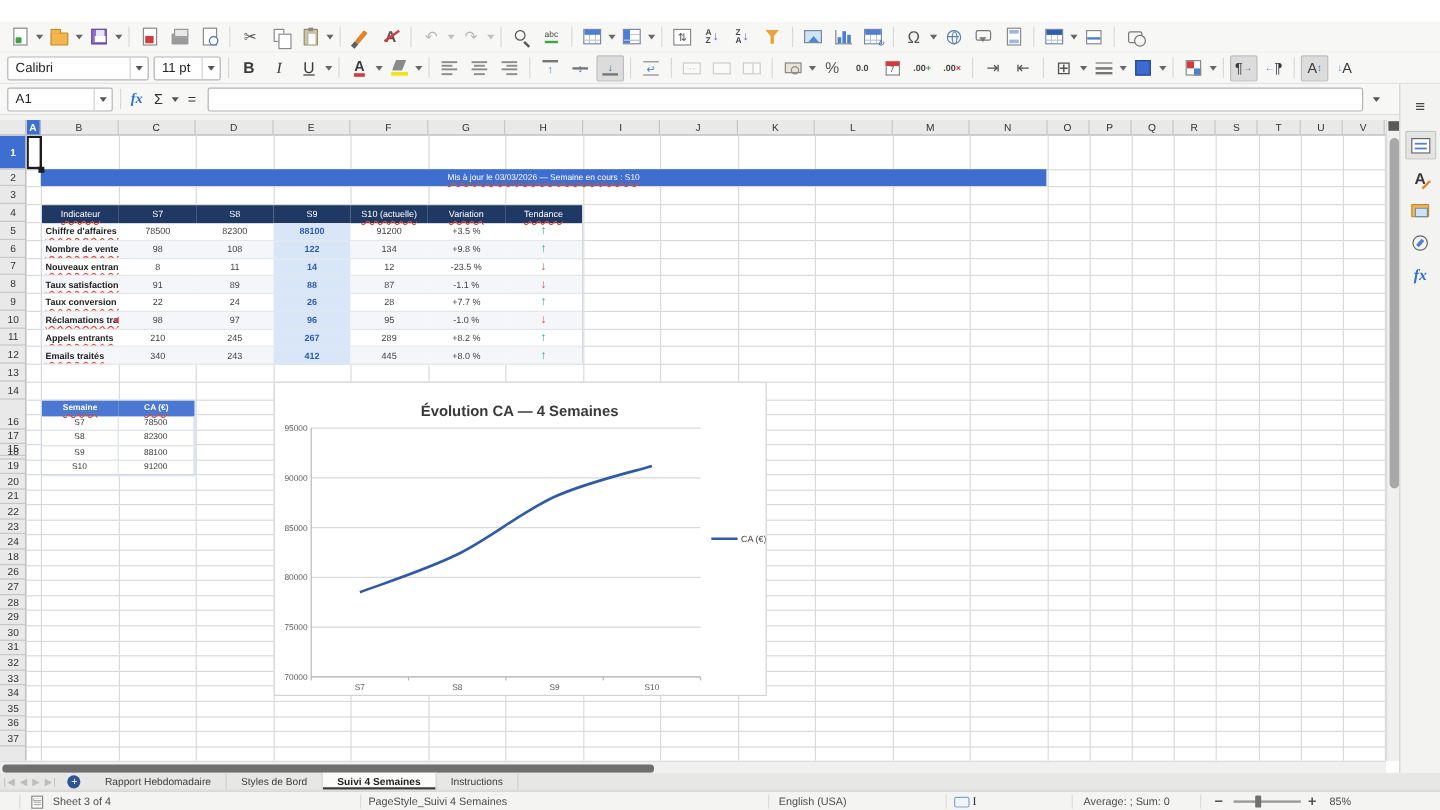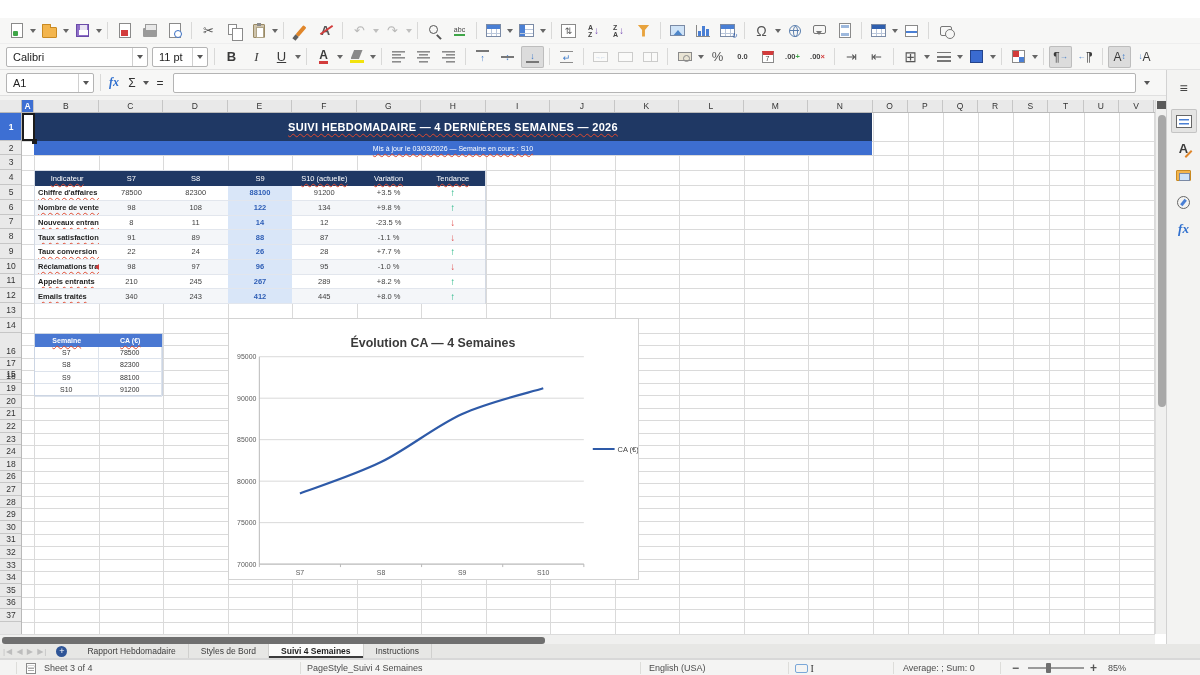--- a/index.html
+++ b/index.html
@@ -382,21 +382,21 @@
       </span>
       <span class="tbi">
         <i class="gspl"></i>
       </span>
       <span class="sep"></span>
       <span class="tbi">
         <i class="gdrw"></i>
       </span>
     </div>
   <div id="tb2">
-      <div class="combo" style="width: 142px;">
+      <div class="combo" style="width: 118px;">
         <span class="cval">Calibri</span>
         <span class="cbtn">
           <i class="car"></i>
         </span>
       </div>
       <div class="combo" style="width: 56px;">
         <span class="cval">11 pt</span>
         <span class="cbtn">
           <i class="car"></i>
         </span>
@@ -661,23 +661,20 @@
       <div class="gl" style="top: 395.4px; left: 0px; height: 1px; width: 1133px;"></div>
       <div class="gl" style="top: 408px; left: 0px; height: 1px; width: 1133px;"></div>
       <div class="gl" style="top: 420.6px; left: 0px; height: 1px; width: 1133px;"></div>
       <div class="gl" style="top: 433.2px; left: 0px; height: 1px; width: 1133px;"></div>
       <div class="gl" style="top: 445.8px; left: 0px; height: 1px; width: 1133px;"></div>
       <div class="gl" style="top: 458.4px; left: 0px; height: 1px; width: 1133px;"></div>
       <div class="gl" style="top: 471px; left: 0px; height: 1px; width: 1133px;"></div>
       <div class="gl" style="top: 483.6px; left: 0px; height: 1px; width: 1133px;"></div>
       <div class="gl" style="top: 496.2px; left: 0px; height: 1px; width: 1133px;"></div>
       <div class="gl" style="top: 508.8px; left: 0px; height: 1px; width: 1133px;"></div>
-      <div class="banner1">
-      <span class="sp">SUIVI HEBDOMADAIRE — 4 DERNIÈRES SEMAINES — 2026</span>
-    </div>
       <div class="banner2">
       <span class="sp">Mis à jour le 03/03/2026 — Semaine en cours : S10</span>
     </div>
       <div id="selcell"></div>
       <div id="selhandle"></div>
       <div id="maintable">
         <div class="th">
           <span class="sp">Indicateur</span>
         </div>
         <div class="th">

